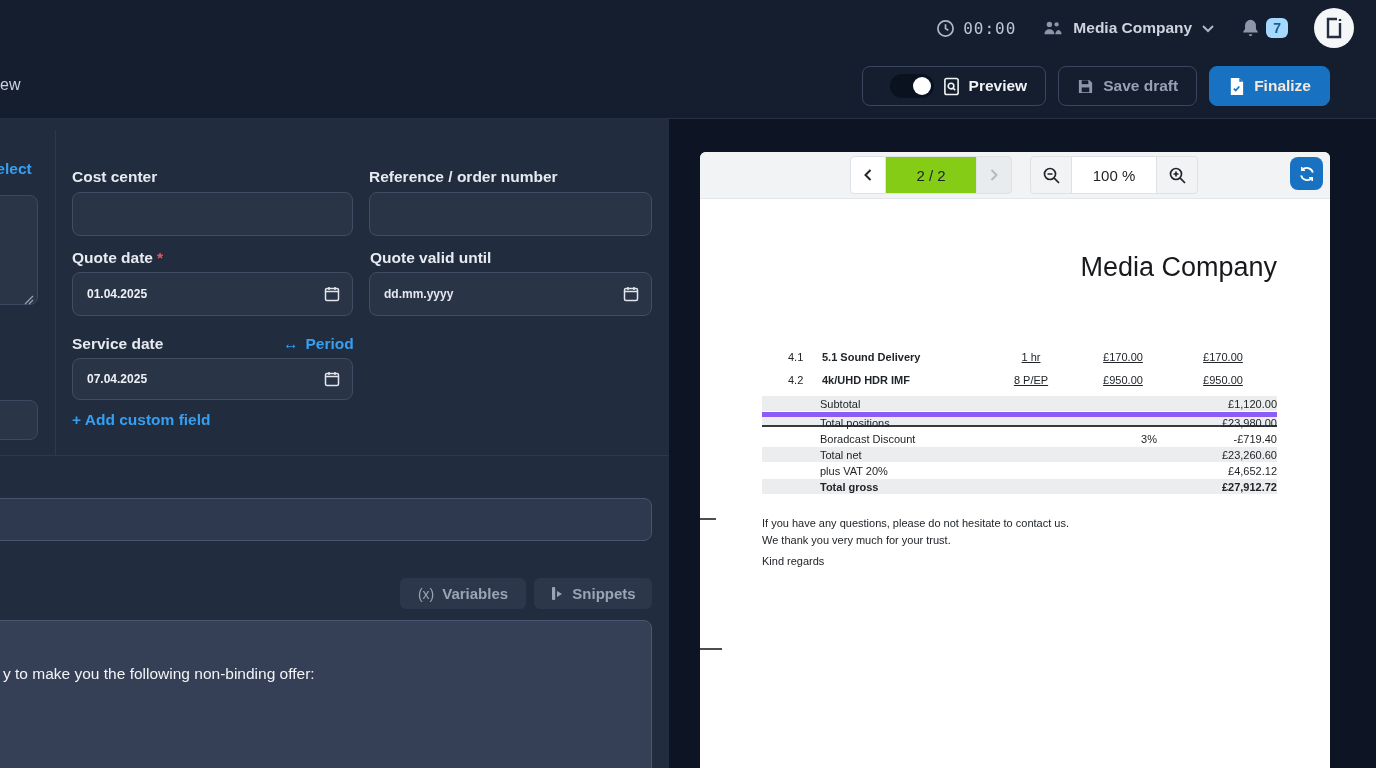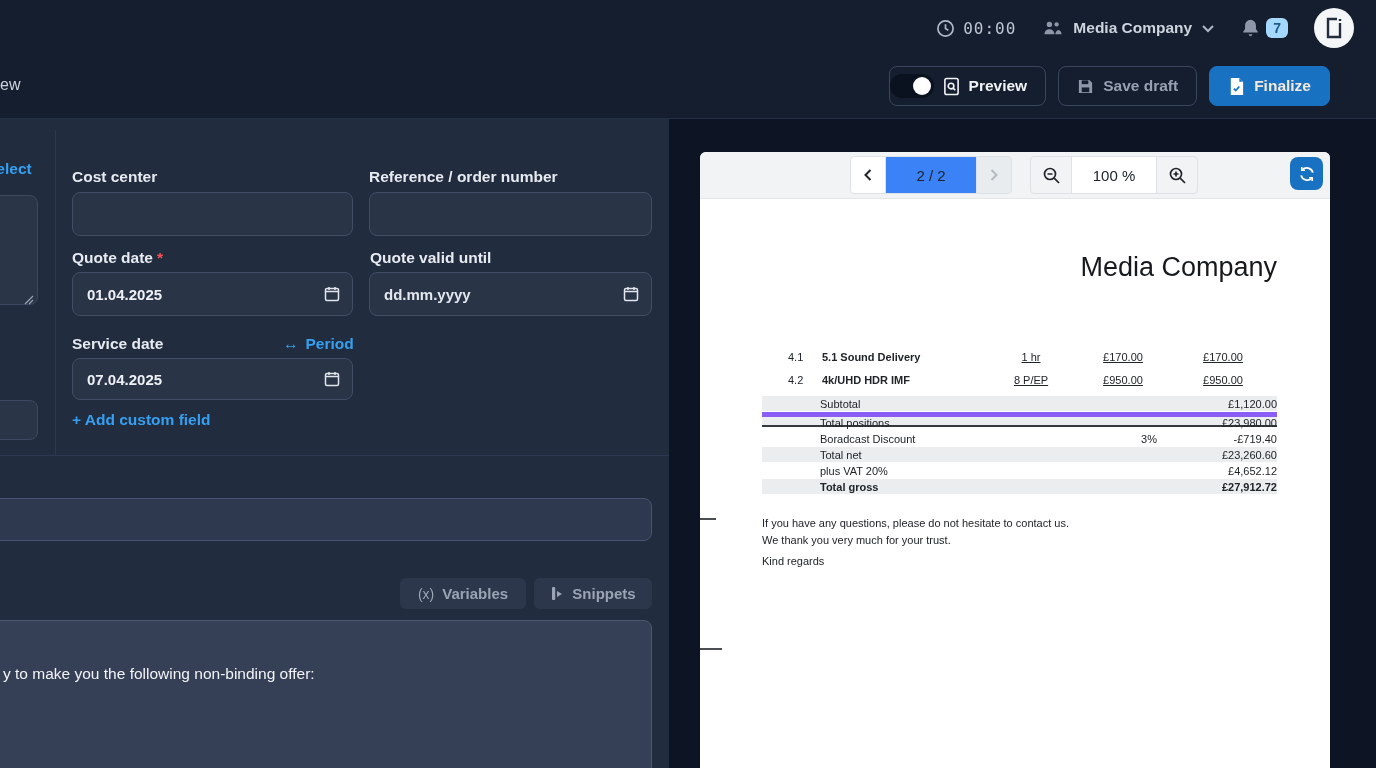--- a/index.html
+++ b/index.html
@@ -17,42 +17,42 @@
     padding:2px 7px;border-radius:6px;}
   .avatar{width:40px;height:40px;border-radius:50%;background:#f4f6f8;display:flex;align-items:center;justify-content:center;cursor:pointer;}
 
   
   .actionbar{position:absolute;left:0;top:56px;width:1376px;height:62px;background:#151e2f;
     border-bottom:1px solid #242f46;z-index:4;}
   .page-title-partial{position:absolute;left:0;top:20px;color:#ccd2dc;font-size:16px;}
   .actions{position:absolute;right:46px;top:10px;display:flex;gap:12px;align-items:center;}
   .btn{height:40px;border-radius:8px;display:flex;align-items:center;gap:9px;padding:0 18px;
     font-size:15.5px;font-weight:700;cursor:pointer;box-sizing:border-box;}
-  .preview-btn{border:1px solid #3a465e;color:#f1f3f5;padding-left:0;}
+  .preview-btn{border:1px solid #3a465e;color:#f1f3f5;padding-left:27px;}
   .toggle{width:44px;height:24px;border-radius:12px;background:#0a1220;position:relative;display:inline-block;}
   .knob{position:absolute;right:3px;top:3px;width:18px;height:18px;border-radius:50%;background:#fff;}
   .save-btn{border:1px solid #3a465e;color:#98a1b3;}
   .finalize-btn{background:#1971c2;color:#f5e9dc;border:1px solid #1971c2;}
 
   
   .main{position:absolute;left:0;top:118px;width:1376px;height:650px;background:#0d1524;}
   .form-panel{position:absolute;left:0;top:0;width:669px;height:650px;background:#212c3e;}
   .v-divider{position:absolute;left:55px;top:12px;width:1px;height:326px;background:#2d3950;}
   .select-link{position:absolute;left:-14px;top:42px;color:#35a0f2;font-size:15.5px;font-weight:700;cursor:pointer;}
   .cut-textarea{position:absolute;left:-60px;top:77px;width:98px;height:110px;background:#2b3548;
     border:1px solid #3d4961;border-radius:8px;box-sizing:border-box;}
   .resize-grip{position:absolute;right:3px;bottom:3px;width:10px;height:10px;}
   .cut-button{position:absolute;left:-60px;top:282px;width:98px;height:40px;background:#2b3548;
     border:1px solid #3d4961;border-radius:8px;box-sizing:border-box;}
 
   .field-label{position:absolute;color:#e7ebf1;font-size:15.5px;font-weight:700;}
   .req{color:#fa5252;margin-left:4px;}
   .input-wrap{position:absolute;box-sizing:border-box;}
   .txt-input{width:100%;height:100%;box-sizing:border-box;background:#2a3447;border:1px solid #414d64;
-    border-radius:8px;color:#eef1f5;font-size:15px;font-weight:600;padding:0 14px;outline:none;
+    border-radius:8px;color:#eef1f5;font-size:12px;font-weight:600;padding:0 14px;outline:none;
     font-family:"Liberation Sans",sans-serif;}
   .txt-input::placeholder{color:#e4e8ee;opacity:1;}
   .cal-icon{position:absolute;right:13px;top:50%;transform:translateY(-50%);cursor:pointer;line-height:0;}
   .period-link{position:absolute;color:#35a0f2;font-size:15.5px;font-weight:700;cursor:pointer;display:flex;gap:7px;align-items:center;}
   .link-blue{position:absolute;color:#35a0f2;font-size:15.5px;font-weight:700;cursor:pointer;}
   .h-divider{position:absolute;left:0;top:337px;width:669px;height:1px;background:#2c3850;}
   .subject-input{position:absolute;left:-60px;top:380px;width:712px;height:43px;}
   .subject-input .txt-input{background:#2e3950;border-color:#475370;}
   .mini-btn{position:absolute;height:31px;border-radius:6px;background:#2c374b;color:#9aa4b5;font-size:15px;
     font-weight:700;display:flex;align-items:center;justify-content:center;gap:8px;cursor:pointer;box-sizing:border-box;}
@@ -62,21 +62,21 @@
 
   
   .preview-panel{position:absolute;left:700px;top:34px;width:630px;height:616px;background:#fff;
     border-radius:6px 6px 0 0;}
   .pdf-toolbar{position:absolute;left:0;top:0;width:630px;height:46px;background:#f1f3f5;
     border-radius:6px 6px 0 0;border-bottom:1px solid #e4e7ea;}
   .pager{position:absolute;left:150px;top:4px;height:38px;display:flex;}
   .pg-btn{width:36px;height:38px;background:#fff;border:1px solid #dee2e6;display:flex;align-items:center;
     justify-content:center;cursor:pointer;box-sizing:border-box;}
   .pg-prev{border-radius:4px 0 0 4px;}
-  .pg-ind{width:90px;height:38px;background:#3b82f6;border-top:1px solid #dee2e6;border-bottom:1px solid #dee2e6;
+  .pg-ind{width:90px;height:38px;background:#84cc16;border-top:1px solid #dee2e6;border-bottom:1px solid #dee2e6;
     display:flex;align-items:center;justify-content:center;font-size:15px;color:#212529;box-sizing:border-box;}
   .pg-next{border-radius:0 4px 4px 0;background:#e9ecef;cursor:default;}
   .zoomer{position:absolute;left:330px;top:4px;height:38px;display:flex;border:1px solid #dee2e6;border-radius:4px;box-sizing:border-box;}
   .zm-btn{width:40px;height:36px;display:flex;align-items:center;justify-content:center;cursor:pointer;}
   .zm-ind{width:84px;height:36px;background:#fff;border-left:1px solid #dee2e6;border-right:1px solid #dee2e6;
     display:flex;align-items:center;justify-content:center;font-size:15px;color:#212529;}
   .refresh-btn{position:absolute;left:590px;top:5px;width:33px;height:33px;border-radius:8px;background:#1971c2;
     display:flex;align-items:center;justify-content:center;cursor:pointer;}
 
   .doc-title{position:absolute;right:53px;top:100px;font-size:27px;color:#17191c;}

